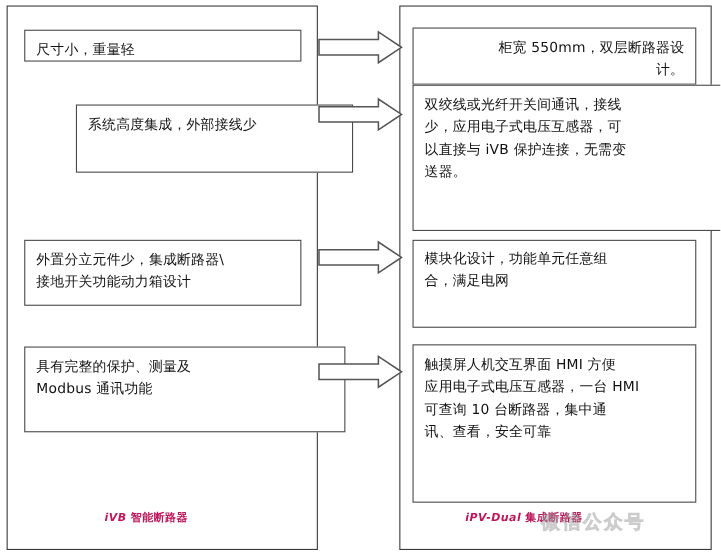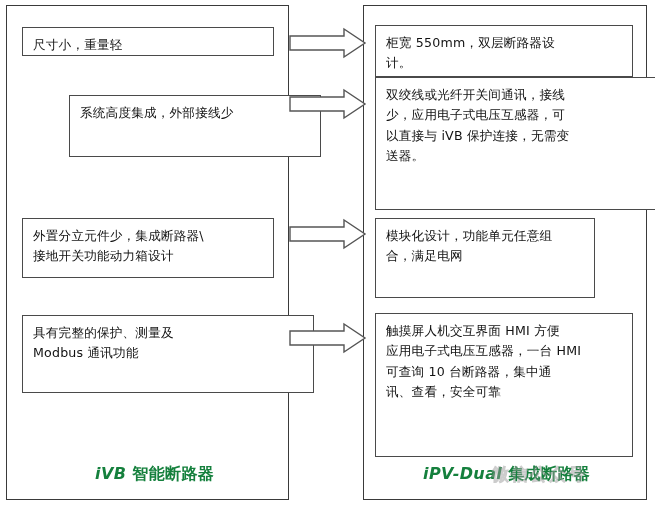--- a/index.html
+++ b/index.html
@@ -50,31 +50,31 @@
   .fbox p + p { margin-top: 0px; }
   .fbox .spacer { height: 13px; }
 
   
   #l-box-1 { left: 22px; top: 27px;  width: 252px; height: 29px; }
   #l-box-2 { left: 22px; top: 95px;  width: 252px; height: 62px; margin-left: 47px; }
   #l-box-3 { left: 22px; top: 218px; width: 252px; height: 60px; }
   #l-box-4 { left: 22px; top: 315px; width: 292px; height: 78px; }
 
   
-  #r-box-1 { left: 375px; top: 25px;  width: 258px; height: 52px; }
+  #r-box-1 { left: 375px; top: 25px;  width: 258px; height: 52px; text-align: right; }
   #r-box-2 { left: 375px; top: 77px;  width: 286px; height: 133px; }
-  #r-box-3 { left: 375px; top: 218px; width: 220px; height: 80px; }
+  #r-box-3 { left: 375px; top: 218px; width: 258px; height: 80px; font-family: Liberation Mono, monospace; }
   #r-box-4 { left: 375px; top: 313px; width: 258px; height: 144px; }
 
   
   .caption {
     position: absolute;
-    font-size: 16px;
+    font-size: 10px;
     font-weight: bold;
-    color: #15803d;
+    color: #be185d;
     letter-spacing: 0.4px;
     white-space: nowrap;
   }
   #caption-left  { left: 95px;  top: 464px; }
   #caption-right { left: 423px; top: 464px; }
   .caption .latin {
     font-style: italic;
     font-weight: bold;
   }
 

